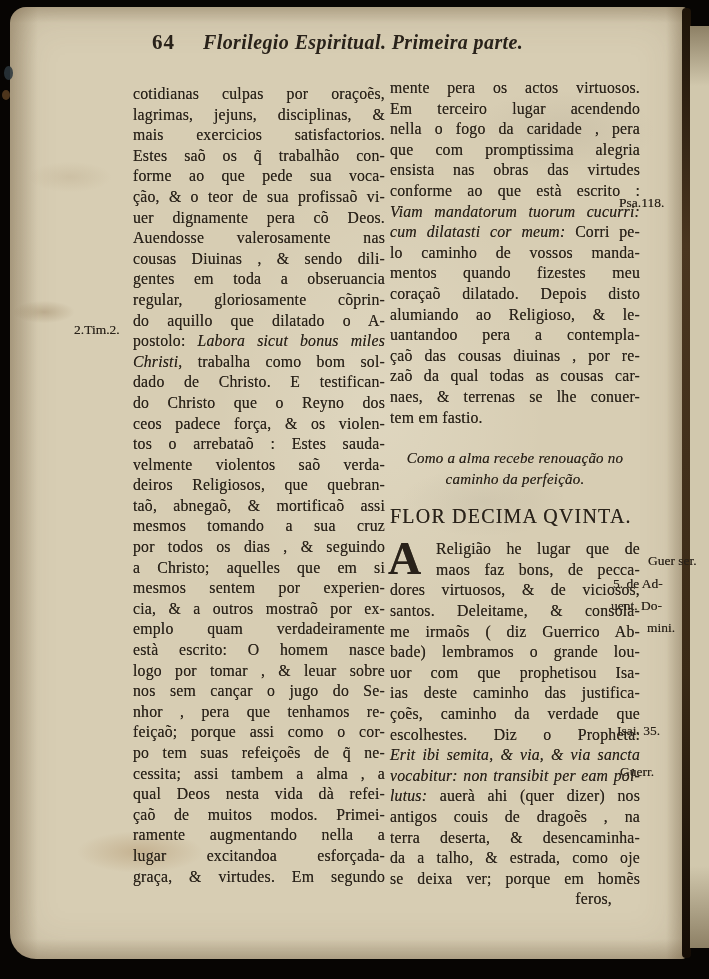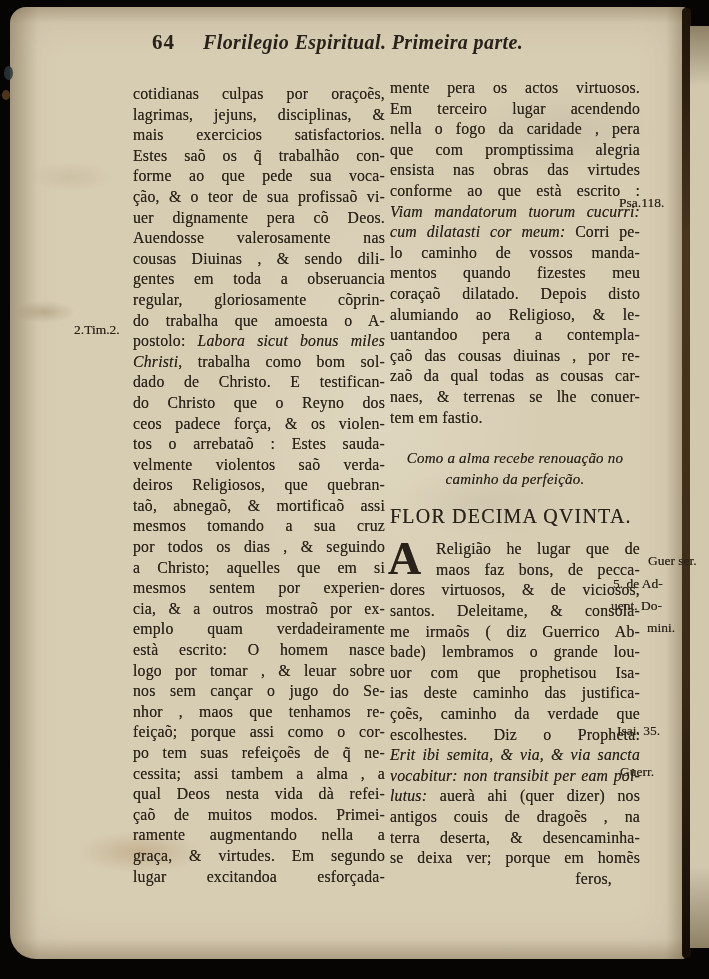--- a/index.html
+++ b/index.html
@@ -108,48 +108,48 @@
       <div class="ln" data-type="plain"><span>lagrimas, jejuns, disciplinas, &amp;</span></div>
       <div class="ln" data-type="plain"><span>mais exercicios satisfactorios.</span></div>
       <div class="ln" data-type="plain"><span>Estes saõ os q̃ trabalhão con-</span></div>
       <div class="ln" data-type="plain"><span>forme ao que pede sua voca-</span></div>
       <div class="ln" data-type="plain"><span>ção, &amp; o teor de sua profissaõ vi-</span></div>
       <div class="ln" data-type="plain"><span>uer dignamente pera cõ Deos.</span></div>
       <div class="ln" data-type="plain"><span>Auendosse valerosamente nas</span></div>
       <div class="ln" data-type="plain"><span>cousas Diuinas , &amp; sendo dili-</span></div>
       <div class="ln" data-type="plain"><span>gentes em toda a obseruancia</span></div>
       <div class="ln" data-type="plain"><span>regular, gloriosamente cõprin-</span></div>
-      <div class="ln" data-type="plain"><span>do trabalha que amoesta o A-</span></div>
+      <div class="ln" data-type="plain"><span>do aquillo que dilatado o A-</span></div>
       <div class="ln" data-type="plain"><span>postolo: </span><em>Labora sicut bonus miles</em></div>
       <div class="ln" data-type="plain"><em>Christi,</em><span> trabalha como bom sol-</span></div>
       <div class="ln" data-type="plain"><span>dado de Christo. E testifican-</span></div>
       <div class="ln" data-type="plain"><span>do Christo que o Reyno dos</span></div>
       <div class="ln" data-type="plain"><span>ceos padece força, &amp; os violen-</span></div>
       <div class="ln" data-type="plain"><span>tos o arrebataõ : Estes sauda-</span></div>
       <div class="ln" data-type="plain"><span>velmente violentos saõ verda-</span></div>
       <div class="ln" data-type="plain"><span>deiros Religiosos, que quebran-</span></div>
       <div class="ln" data-type="plain"><span>taõ, abnegaõ, &amp; mortificaõ assi</span></div>
       <div class="ln" data-type="plain"><span>mesmos tomando a sua cruz</span></div>
       <div class="ln" data-type="plain"><span>por todos os dias , &amp; seguindo</span></div>
       <div class="ln" data-type="plain"><span>a Christo; aquelles que em si</span></div>
       <div class="ln" data-type="plain"><span>mesmos sentem por experien-</span></div>
       <div class="ln" data-type="plain"><span>cia, &amp; a outros mostraõ por ex-</span></div>
       <div class="ln" data-type="plain"><span>emplo quam verdadeiramente</span></div>
       <div class="ln" data-type="plain"><span>està escrito: O homem nasce</span></div>
       <div class="ln" data-type="plain"><span>logo por tomar , &amp; leuar sobre</span></div>
       <div class="ln" data-type="plain"><span>nos sem cançar o jugo do Se-</span></div>
-      <div class="ln" data-type="plain"><span>nhor , maos que tenhamos re-</span></div>
+      <div class="ln" data-type="plain"><span>nhor , pera que tenhamos re-</span></div>
       <div class="ln" data-type="plain"><span>feiçaõ; porque assi como o cor-</span></div>
       <div class="ln" data-type="plain"><span>po tem suas refeiçoẽs de q̃ ne-</span></div>
       <div class="ln" data-type="plain"><span>cessita; assi tambem a alma , a</span></div>
       <div class="ln" data-type="plain"><span>qual Deos nesta vida dà refei-</span></div>
       <div class="ln" data-type="plain"><span>çaõ de muitos modos. Primei-</span></div>
       <div class="ln" data-type="plain"><span>ramente augmentando nella a</span></div>
+      <div class="ln" data-type="plain"><span>lugar excitandoa esforçada-</span></div>
       <div class="ln" data-type="plain"><span>graça, &amp; virtudes. Em segundo</span></div>
-      <div class="ln" data-type="plain"><span>lugar excitandoa esforçada-</span></div>
     </div>
   <div class="col col-right">
       <div class="ln" data-type="plain"><span>mente pera os actos virtuosos.</span></div>
       <div class="ln" data-type="plain"><span>Em terceiro lugar acendendo</span></div>
       <div class="ln" data-type="plain"><span>nella o fogo da caridade , pera</span></div>
       <div class="ln" data-type="plain"><span>que com promptissima alegria</span></div>
       <div class="ln" data-type="plain"><span>ensista nas obras das virtudes</span></div>
       <div class="ln" data-type="plain"><span>conforme ao que està escrito :</span></div>
       <div class="ln" data-type="plain"><em>Viam mandatorum tuorum cucurri:</em></div>
       <div class="ln" data-type="plain"><em>cum dilatasti cor meum:</em><span> Corri pe-</span></div>
@@ -173,20 +173,21 @@
       <div class="ln" data-type="plain"><span>bade) lembramos o grande lou-</span></div>
       <div class="ln" data-type="plain"><span>uor com que prophetisou Isa-</span></div>
       <div class="ln" data-type="plain"><span>ias deste caminho das justifica-</span></div>
       <div class="ln" data-type="plain"><span>çoẽs, caminho da verdade que</span></div>
       <div class="ln" data-type="plain"><span>escolhestes. Diz o Propheta:</span></div>
       <div class="ln" data-type="plain"><em>Erit ibi semita, &amp; via, &amp; via sancta</em></div>
       <div class="ln" data-type="plain"><em>vocabitur: non transibit per eam pol-</em></div>
       <div class="ln" data-type="plain"><em>lutus:</em><span> auerà ahi (quer dizer) nos</span></div>
       <div class="ln" data-type="plain"><span>antigos couis de dragoẽs , na</span></div>
       <div class="ln" data-type="plain"><span>terra deserta, &amp; desencaminha-</span></div>
+      <div class="ln" data-type="plain"><span>da a talho, &amp; estrada, como oje</span></div>
       <div class="ln" data-type="plain"><span>se deixa ver; porque em homẽs</span></div>
       <div class="ln" data-type="catch"><span>feros,</span></div>
     </div>
   <div class="dropcap">A</div>
 
   <div class="mn mn-left0">2.Tim.2.</div>
   <div class="mn mn-r0">Psa.118.</div>
   <div class="mn mn-r1">Guer ser.</div>
   <div class="mn mn-r2">5. de Ad-</div>
   <div class="mn mn-r3">uent. Do-</div>

